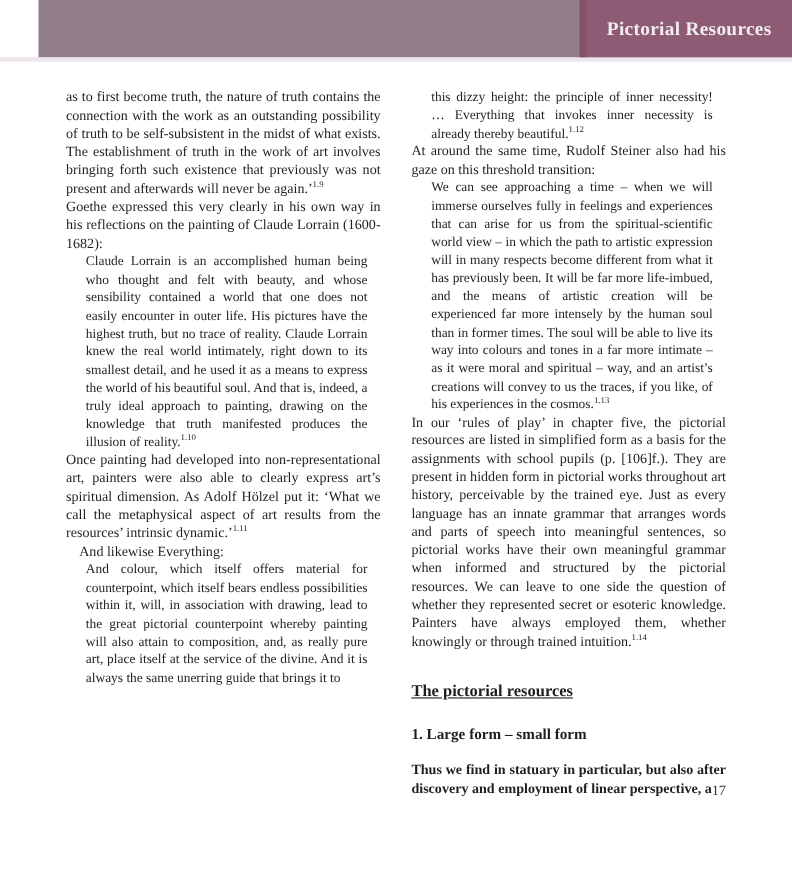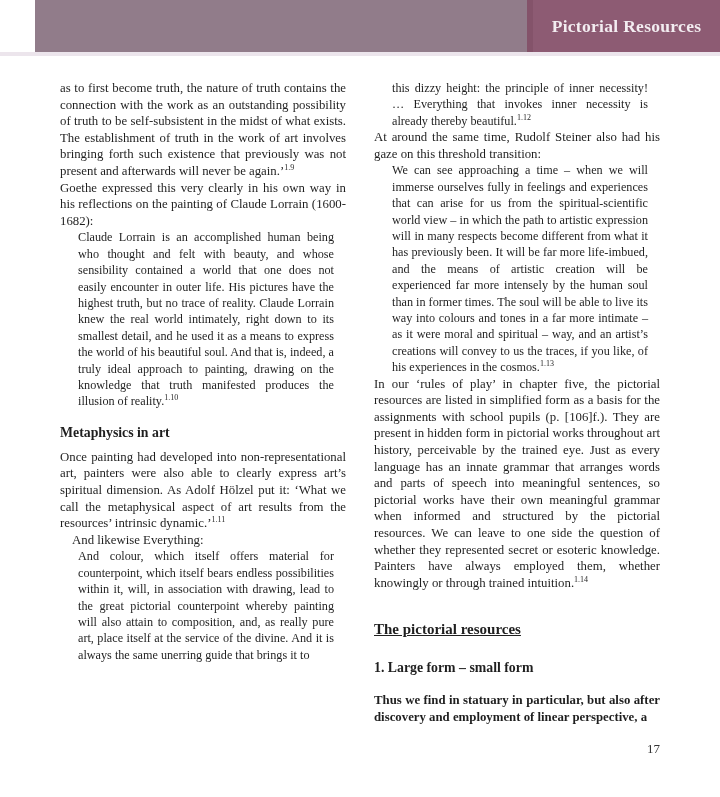--- a/index.html
+++ b/index.html
@@ -58,21 +58,21 @@
   .section-head{
     margin:30px 0 0 0;
     font-size:15px;font-weight:bold;text-decoration:underline;
   }
   .numbered-head{
     margin:22px 0 0 0;
     font-size:13.8px;font-weight:bold;
   }
   .after-head{margin-top:16px;font-weight:bold;}
   .page-number{
-    position:absolute;right:60px;top:741px;
+    position:absolute;right:60px;top:711px;
     font-size:13px;color:#333;
   }
 </style>
 </head>
 <body>
 
 <header class="band">
   <div class="band-right">
     <span class="band-title">Pictorial Resources</span>
   </div>
@@ -82,21 +82,20 @@
 <main class="page">
 
   <div class="col">
     <p class="body"><span>as to first become truth, the nature of truth contains the connection with the work as an outstanding possibility of truth to be self-subsistent in the midst of what exists. The establishment of truth in the work of art involves bringing forth such existence that previously was not present and afterwards will never be again.’</span><sup class="fn">1.9</sup></p>
 
 
     <p class="body">Goethe expressed this very clearly in his own way in his reflections on the painting of Claude Lorrain (1600-1682):</p>
 
     <div class="quote"><span>Claude Lorrain is an accomplished human being who thought and felt with beauty, and whose sensibility contained a world that one does not easily encounter in outer life. His pictures have the highest truth, but no trace of reality. Claude Lorrain knew the real world intimately, right down to its smallest detail, and he used it as a means to express the world of his beautiful soul. And that is, indeed, a truly ideal approach to painting, drawing on the knowledge that truth manifested produces the illusion of reality.</span><sup class="fn">1.10</sup></div>
 
-    <h3 class="subhead">Metaphysics in art</h3>
 
     <p class="body"><span>Once painting had developed into non-representational art, painters were also able to clearly express art’s spiritual dimension. As Adolf Hölzel put it: ‘What we call the metaphysical aspect of art results from the resources’ intrinsic dynamic.’</span><sup class="fn">1.11</sup></p>
 
     <p class="body indent">And likewise Everything:</p>
 
     <div class="quote"><span>And colour, which itself offers material for counterpoint, which itself bears endless possibilities within it, will, in association with drawing, lead to the great pictorial counterpoint whereby painting will also attain to composition, and, as really pure art, place itself at the service of the divine. And it is always the same unerring guide that brings it to</span></div>
   </div>
 
   <div class="col">
     <div class="quote"><span>this dizzy height: the principle of inner necessity! … Everything that invokes inner necessity is already thereby beautiful.</span><sup class="fn">1.12</sup></div>

